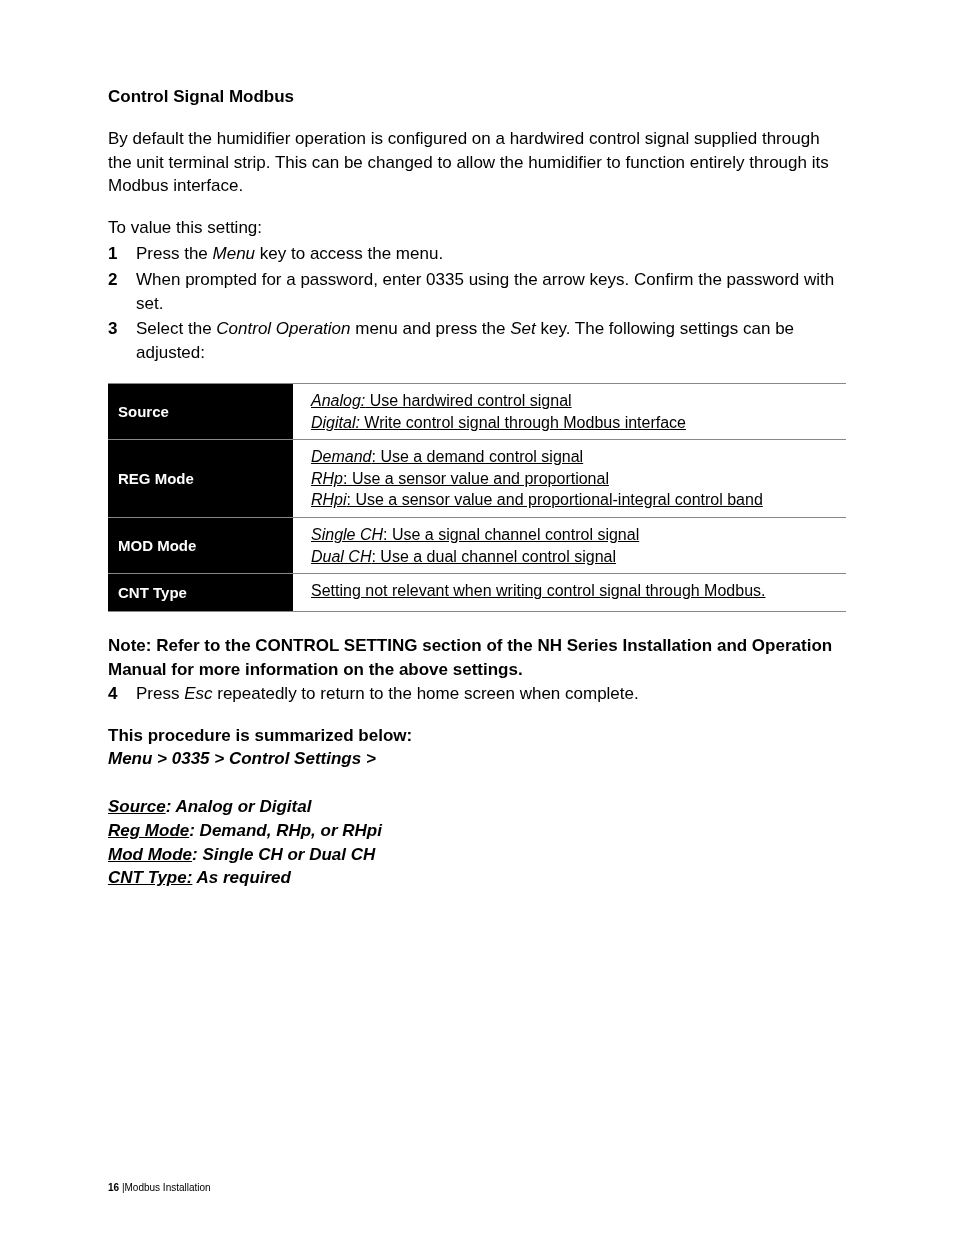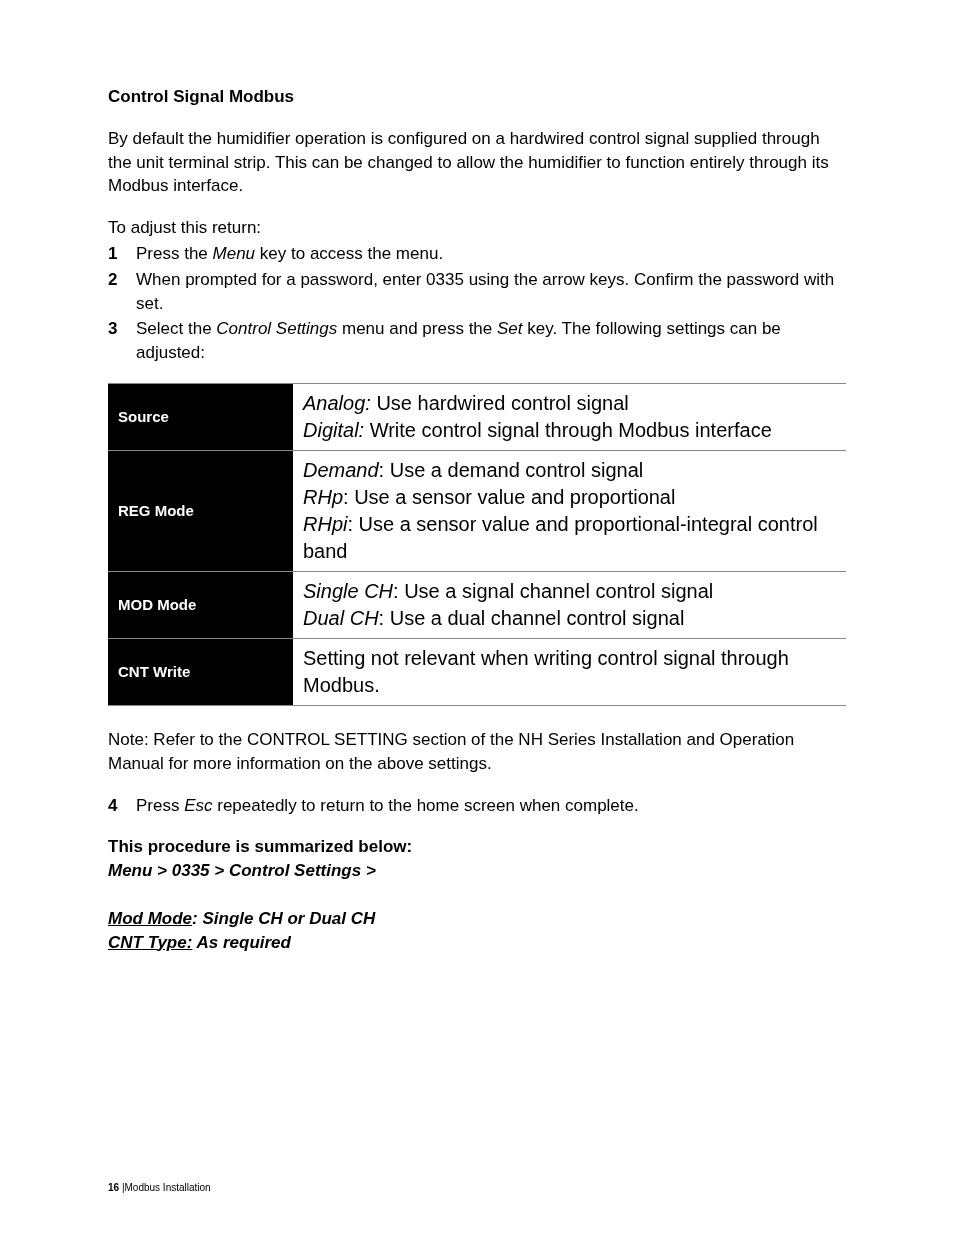--- a/index.html
+++ b/index.html
@@ -54,31 +54,31 @@
       background: #000;
       color: #fff;
       text-align: left;
       font-weight: bold;
       padding: 8px 10px 8px 10px;
       width: 185px;
       vertical-align: middle;
       font-size: 15px;
     }
     table.settings td {
-      padding: 6px 10px 6px 10px;
+      padding: 6px 10px 6px 18px;
       vertical-align: top;
-      font-size: 20px;
+      font-size: 16px;
       line-height: 1.35;
+      text-decoration: underline;
     }
     .opt-line {
       display: block;
     }
     .bold-note {
-      font-weight: normal;
-      margin-bottom: 18px;
+      font-weight: bold;
     }
     .step4 {
       position: relative;
       padding-left: 28px;
       margin-bottom: 18px;
     }
     .step4 .num {
       position: absolute;
       left: 0;
       font-weight: bold;
@@ -98,34 +98,34 @@
       font-weight: bold;
     }
   </style>
 </head>
 <body>
 
 <div class="heading">Control Signal Modbus</div>
 
 <div class="para">By default the humidifier operation is configured on a hardwired control signal supplied through the unit terminal strip.  This can be changed to allow the humidifier to function entirely through its Modbus interface.</div>
 
-<div class="intro">To adjust this return:</div>
+<div class="intro">To value this setting:</div>
 
 <ol class="steps">
   <li>
     <span class="num">1</span>
     <span>Press the </span><span class="italic">Menu</span><span> key to access the menu.</span>
   </li>
   <li>
     <span class="num">2</span>
     <span>When prompted for a password, enter 0335 using the arrow keys.  Confirm the password with set.</span>
   </li>
   <li>
     <span class="num">3</span>
-    <span>Select the </span><span class="italic">Control Settings</span><span> menu and press the </span><span class="italic">Set</span><span> key.  The following settings can be adjusted:</span>
+    <span>Select the </span><span class="italic">Control Operation</span><span> menu and press the </span><span class="italic">Set</span><span> key.  The following settings can be adjusted:</span>
   </li>
 </ol>
 
 <table class="settings">
   <tbody>
       <tr>
     <th>Source</th>
     <td>
       <span class="opt-line"><span class="italic">Analog:</span><span>  Use hardwired control signal</span></span>
       <span class="opt-line"><span class="italic">Digital:</span><span> Write control signal through Modbus interface</span></span>
@@ -140,36 +140,38 @@
     </td>
   </tr>
   <tr>
     <th>MOD Mode</th>
     <td>
       <span class="opt-line"><span class="italic">Single CH</span><span>: Use a signal channel control signal</span></span>
       <span class="opt-line"><span class="italic">Dual CH</span><span>: Use a dual channel control signal</span></span>
     </td>
   </tr>
   <tr>
-    <th>CNT Write</th>
+    <th>CNT Type</th>
     <td>Setting not relevant when writing control signal through Modbus.</td>
   </tr>
 </tbody>
   </table>
 
 <div class="bold-note">Note: Refer to the CONTROL SETTING section of the NH Series Installation and Operation Manual for more information on the above settings.</div>
 
 <div class="step4">
   <span class="num">4</span>
   <span>Press </span><span class="italic">Esc</span><span> repeatedly to return to the home screen when complete.</span>
 </div>
 
 <div class="summary-block">
   <div>This procedure is summarized below:</div>
   <div class="italic">Menu &gt; 0335 &gt; Control Settings &gt;</div>
   <br>
+  <div class="italic"><span class="underline">Source</span><span>: Analog or Digital</span></div>
+  <div class="italic"><span class="underline">Reg Mode</span><span>: Demand, RHp, or RHpi</span></div>
   <div class="italic"><span class="underline">Mod Mode</span><span>: Single CH or Dual CH</span></div>
   <div class="italic"><span class="underline">CNT Type:</span><span> As required</span></div>
 </div>
 
 <div class="footer">
   <span class="pagenum">16</span><span> |</span><span>Modbus Installation</span>
 </div>
 
 </body></html>

